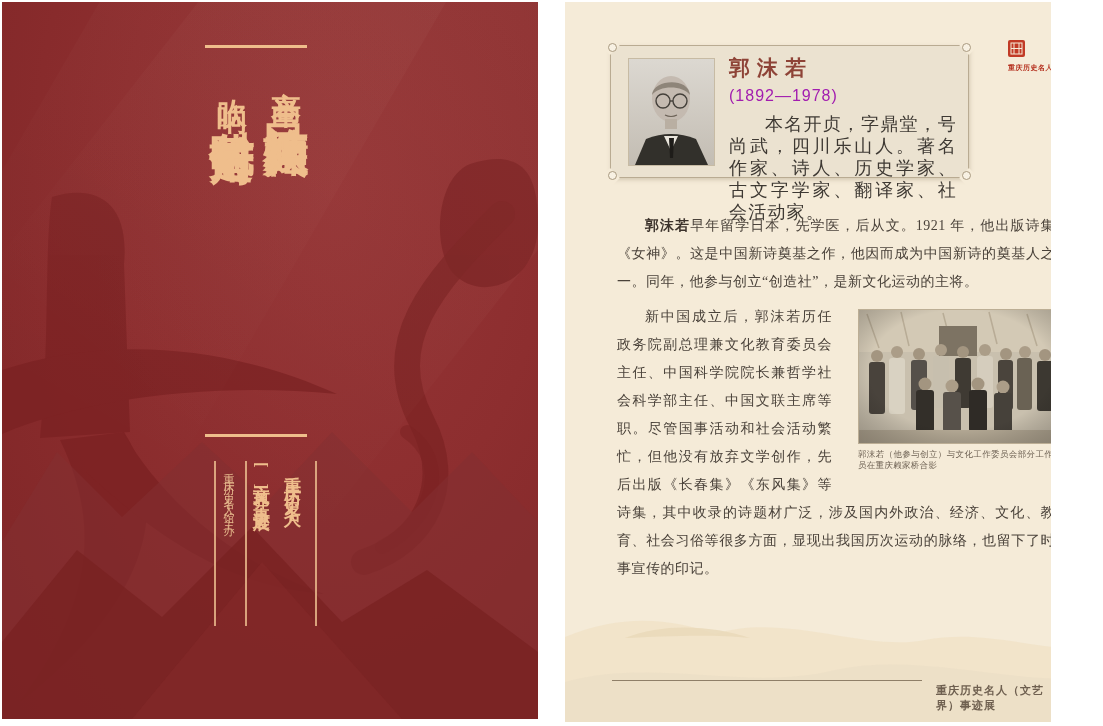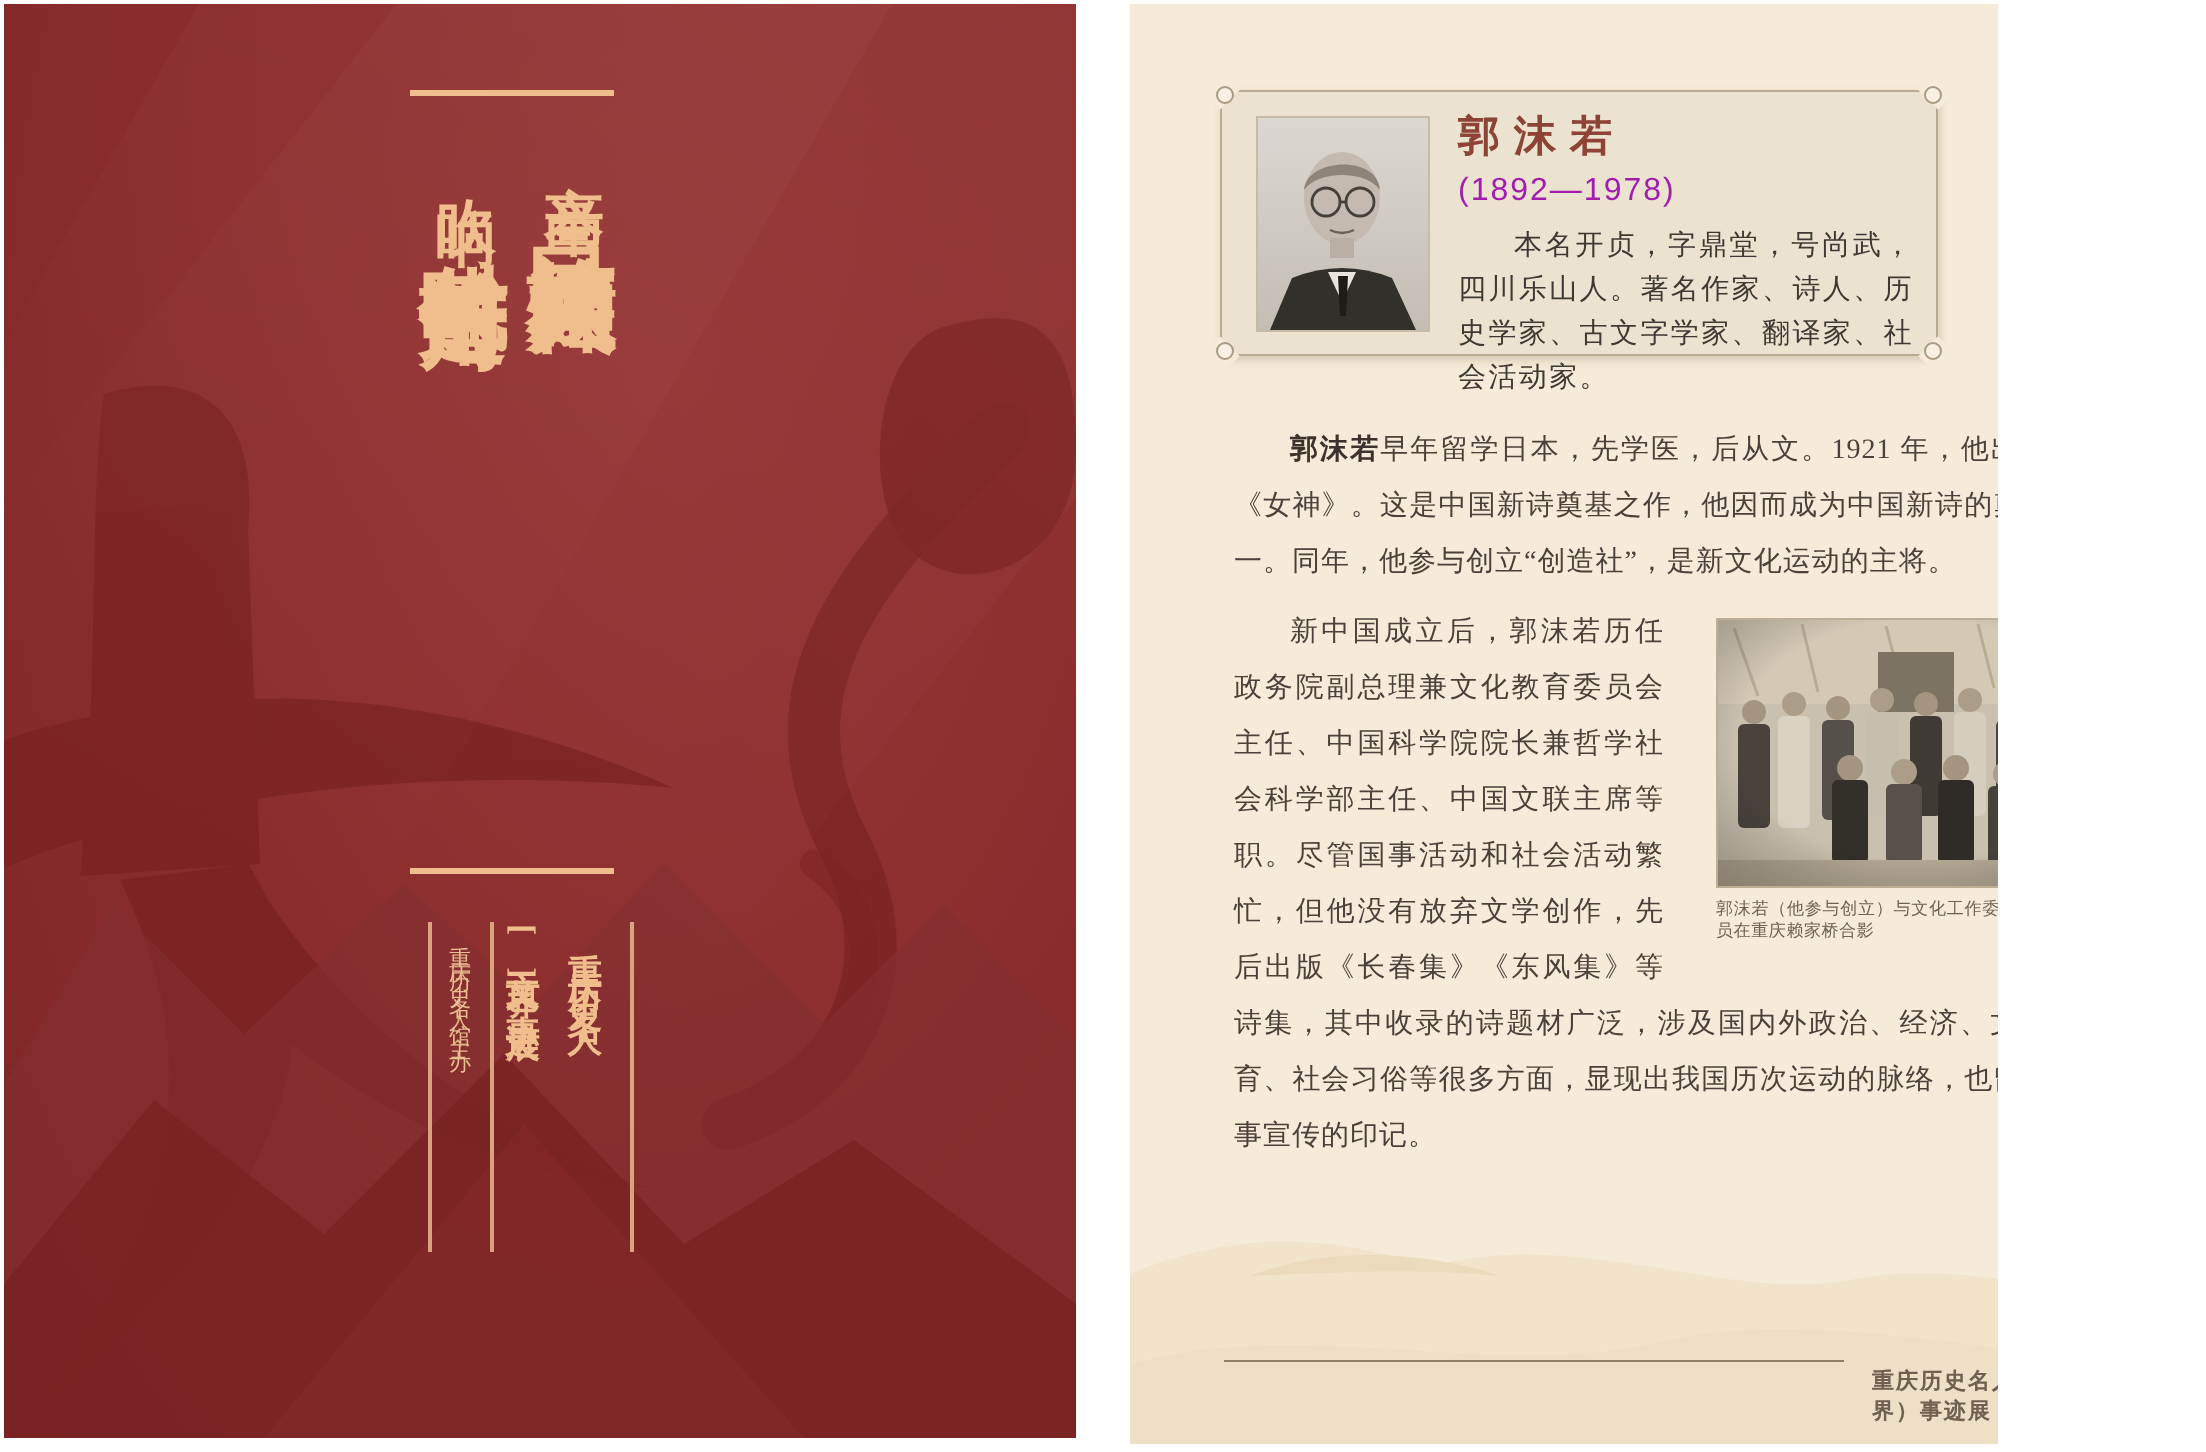--- a/index.html
+++ b/index.html
@@ -27,42 +27,42 @@
   .vline{position:absolute;top:459px;width:2px;height:165px;background:rgba(233,185,140,.85);}
   .vline.v1{left:212px;} .vline.v2{left:243px;} .vline.v3{left:313px;}
 
   .vcol{position:absolute;writing-mode:vertical-rl;line-height:1;white-space:nowrap;
         color:#efbe8c;font-family:"Liberation Serif",serif;}
   .vcol.exh1{left:282px;top:461px;font-size:17px;letter-spacing:7px;font-weight:600;}
   .vcol.exh2{left:251px;top:460px;font-size:17px;letter-spacing:4px;font-weight:600;}
   .vcol.org{left:221px;top:462px;font-size:11px;letter-spacing:6.5px;color:#e8bd8f;}
 
   
-  .panel-right{position:absolute;left:565px;top:2px;width:434px;height:720px;overflow:hidden;
+  .panel-right{position:absolute;left:565px;top:2px;width:486px;height:720px;overflow:hidden;
     background:#f5ebd8;font-family:"Liberation Serif",serif;}
   .hills-svg{position:absolute;left:0;bottom:0;width:538px;height:180px;}
 
   .profile-card{position:absolute;left:45px;top:43px;width:357px;height:131px;
     background:#ebe2d0;border:1px solid #b9ab92;box-shadow:1px 2px 4px rgba(120,100,70,.25);}
   .notch{position:absolute;width:14px;height:14px;background:#f5ebd8;transform:rotate(45deg);}
   .notch.tl{left:-8px;top:-8px;} .notch.tr{right:-8px;top:-8px;}
   .notch.bl{left:-8px;bottom:-8px;} .notch.br{right:-8px;bottom:-8px;}
   .ring{position:absolute;width:7px;height:7px;border:1.5px solid #a99a80;border-radius:50%;
         background:#f8f1e3;}
   .ring.tl{left:-3px;top:-3px;} .ring.tr{right:-3px;top:-3px;}
   .ring.bl{left:-3px;bottom:-3px;} .ring.br{right:-3px;bottom:-3px;}
 
   .portrait{position:absolute;left:17px;top:12px;width:85px;height:106px;
     border:1px solid #c7bba4;background:#d6d0c6;}
   .profile-text{position:absolute;left:118px;top:8px;width:228px;}
   .person-name{font-family:"Liberation Sans",sans-serif;font-weight:bold;font-size:21px;
     letter-spacing:7px;color:#8e4337;margin:0;}
   .life-years{font-family:"Liberation Sans",sans-serif;font-size:16px;color:#a21caf;
     letter-spacing:1px;margin-top:5px;}
-  .summary{font-size:14px;line-height:22px;color:#3e3933;letter-spacing:1.2px;
+  .summary{font-size:18px;line-height:22px;color:#3e3933;letter-spacing:1.2px;
     text-align:justify;text-indent:2em;margin-top:8px;}
 
   .museum-logo{position:absolute;left:443px;top:38px;width:72px;text-align:left;}
   .museum-logo .seal{display:inline-block;width:17px;height:17px;}
   .logo-name{margin-top:2px;font-size:7px;font-weight:bold;color:#b5311f;letter-spacing:.5px;
     font-family:"Liberation Serif",serif;}
 
   .article{position:absolute;left:45px;top:203px;width:452px;font-size:14px;line-height:28px;
     color:#4a423a;text-align:justify;letter-spacing:.5px;}
   .para{margin:7px;text-indent:2em;}

